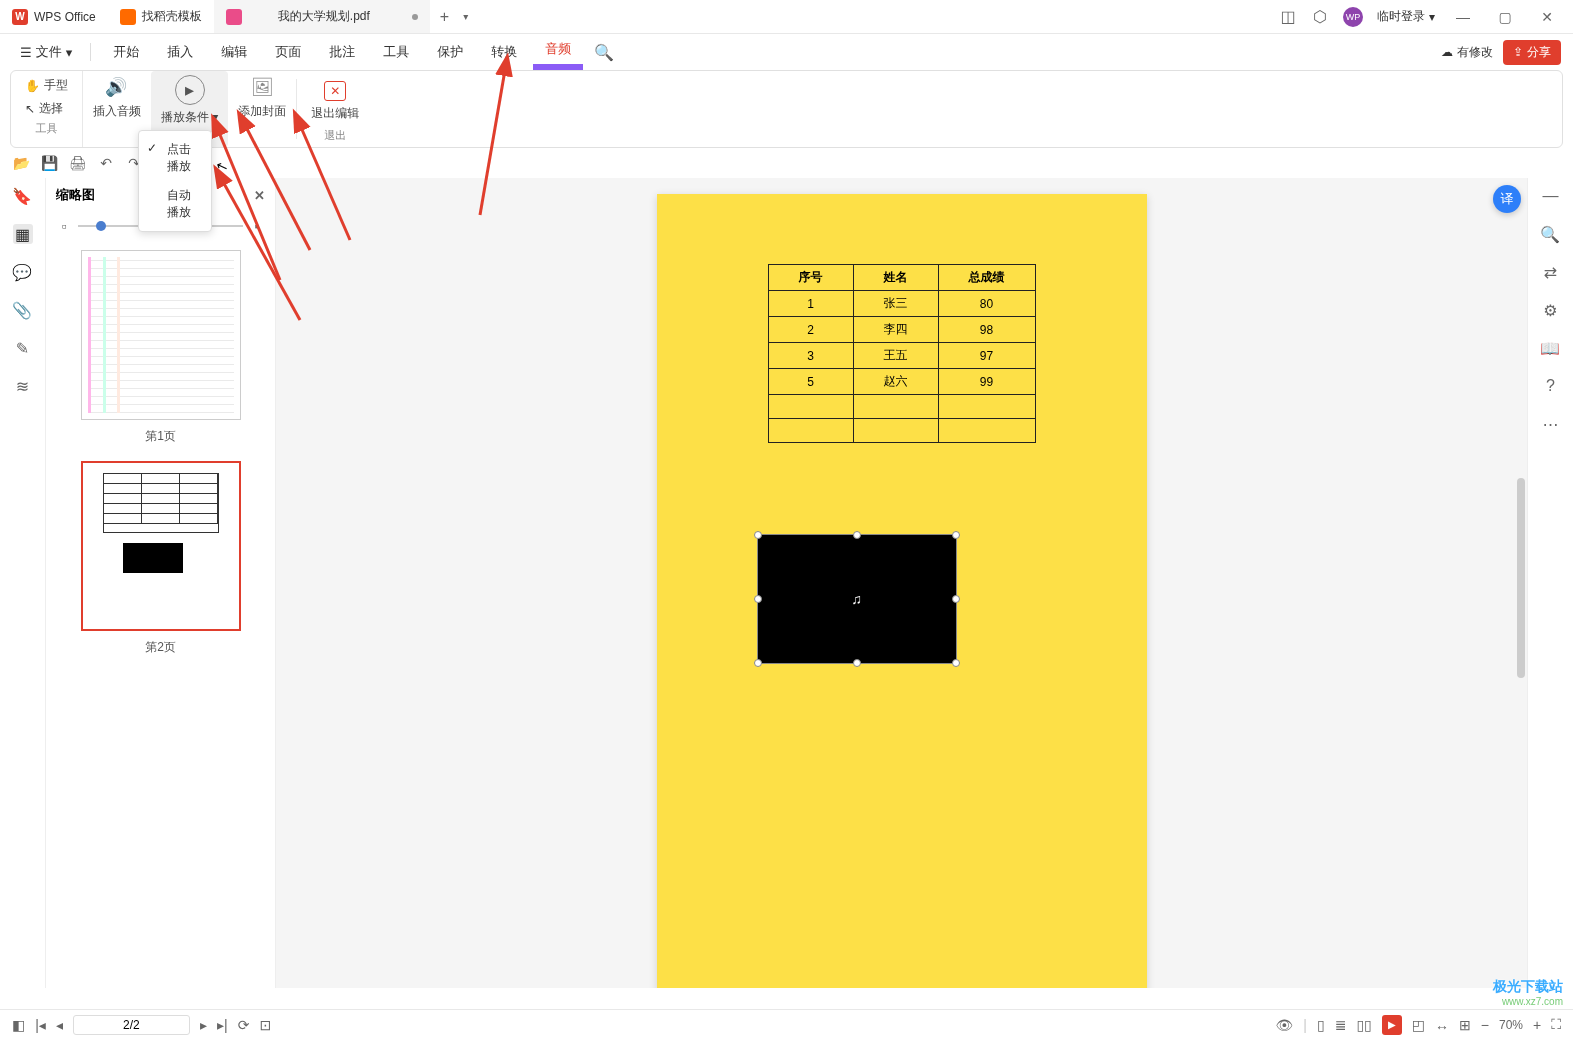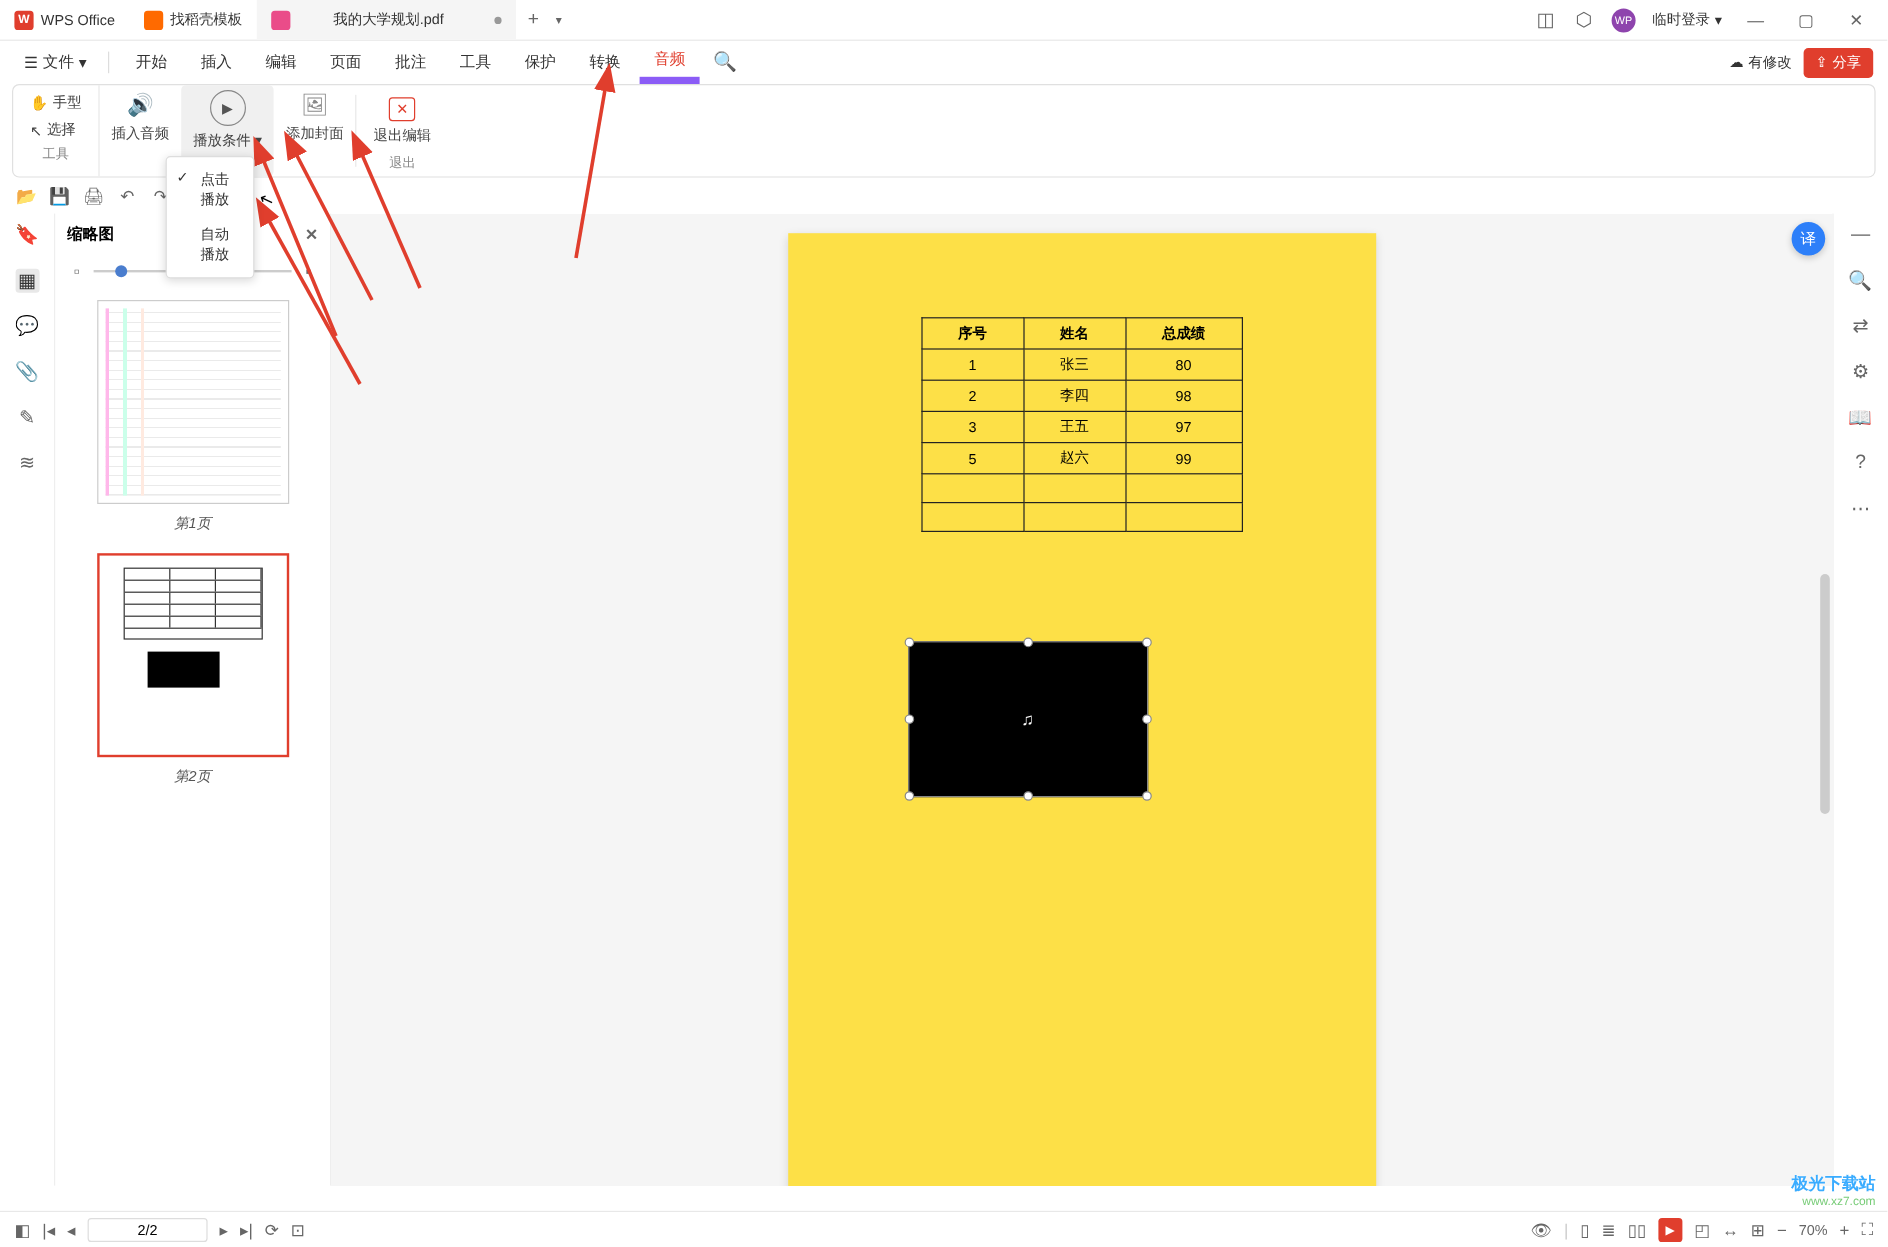--- a/index.html
+++ b/index.html
@@ -63,21 +63,21 @@
 .leftbar-ico { width: 20px; height: 20px; color: #666; display: flex; align-items: center; justify-content: center; font-size: 16px; }
 .leftbar-ico.active { color: #333; background: #e8e8e8; border-radius: 3px; padding: 2px; }
 
 .thumbnail-panel { width: 230px; border-right: 1px solid #eee; display: flex; flex-direction: column; }
 .thumb-header { display: flex; align-items: center; padding: 8px 10px; font-size: 13px; font-weight: bold; }
 .thumb-close { margin-left: auto; color: #666; }
 .thumb-zoom { display: flex; align-items: center; padding: 6px 10px; gap: 6px; }
 .zoom-slider { flex: 1; height: 2px; background: #ccc; position: relative; }
 .zoom-handle { position: absolute; left: 18px; top: -4px; width: 10px; height: 10px; background: #4a7dce; border-radius: 50%; }
 .thumbs { padding: 10px; overflow-y: auto; }
-.thumb { margin-bottom: 16px; font-style: italic; }
+.thumb { margin-bottom: 16px; }
 .thumb-img { width: 160px; height: 170px; margin: 0 auto; border: 1px solid #ccc; background: #fff; position: relative; overflow: hidden; }
 .thumb-img.sel { border: 2px solid #e03e2d; }
 .thumb-label { text-align: center; font-size: 12px; color: #555; margin-top: 8px; }
 .mindmap-fake { position: absolute; inset: 6px; background: linear-gradient(90deg,#f8d 0 2%,transparent 2% 10%,#afd 10% 12%,transparent 12% 20%,#fdc 20% 22%,transparent 22%),
   repeating-linear-gradient(0deg,#ddd 0 1px,transparent 1px 8px); opacity:.6; }
 .thumb-table { position: absolute; top: 10px; left: 20px; right: 20px; height: 60px; border: 1px solid #333; }
 .thumb-table-row { height: 10px; border-bottom: 1px solid #333; display: flex; }
 .thumb-table-cell { flex: 1; border-right: 1px solid #333; }
 .thumb-black { position: absolute; top: 80px; left: 40px; width: 60px; height: 30px; background: #000; }
 
@@ -93,21 +93,21 @@
 .h-bl{bottom:-4px;left:-4px}.h-bm{bottom:-4px;left:calc(50% - 4px)}.h-br{bottom:-4px;right:-4px}
 .audio-icon { position: absolute; top: 50%; left: 50%; transform: translate(-50%,-50%); color: #fff; font-size: 14px; }
 
 .rightbar { width: 46px; border-left: 1px solid #eee; display: flex; flex-direction: column; align-items: center; padding-top: 8px; gap: 18px; }
 .rightbar-ico { width: 20px; height: 20px; color: #666; display: flex; align-items: center; justify-content: center; font-size: 16px; }
 .float-btn { position: absolute; right: 52px; top: 185px; width: 28px; height: 28px; background: #2d7ff9; border-radius: 50%; color: #fff; display: flex; align-items: center; justify-content: center; font-size: 13px; box-shadow: 0 2px 6px rgba(0,0,0,.2); }
 
 
 .statusbar { position: absolute; bottom: 0; left: 0; right: 0; height: 30px; border-top: 1px solid #e8e8e8; display: flex; align-items: center; padding: 0 12px; gap: 10px; background: #fff; }
 .status-ico { color: #666; font-size: 14px; }
-.page-input { width: 100px; text-align: center; border: 1px solid #ddd; border-radius: 3px; font-size: 12px; padding: 2px; }
+.page-input { width: 117px; text-align: center; border: 1px solid #ddd; border-radius: 3px; font-size: 12px; padding: 2px; }
 .statusbar-right { margin-left: auto; display: flex; align-items: center; gap: 10px; }
 .play-btn-status { width: 20px; height: 20px; background: #e03e2d; border-radius: 3px; color: #fff; display: flex; align-items: center; justify-content: center; font-size: 10px; }
 .zoom-text { font-size: 12px; color: #666; }
 
 
 .arrow { position: absolute; pointer-events: none; z-index: 50; }
 
 
 .watermark { position: absolute; right: 10px; bottom: 32px; text-align: right; }
 .watermark-main { font-size: 14px; color: #3aacff; font-weight: bold; text-shadow: 0 0 2px #fff; }

